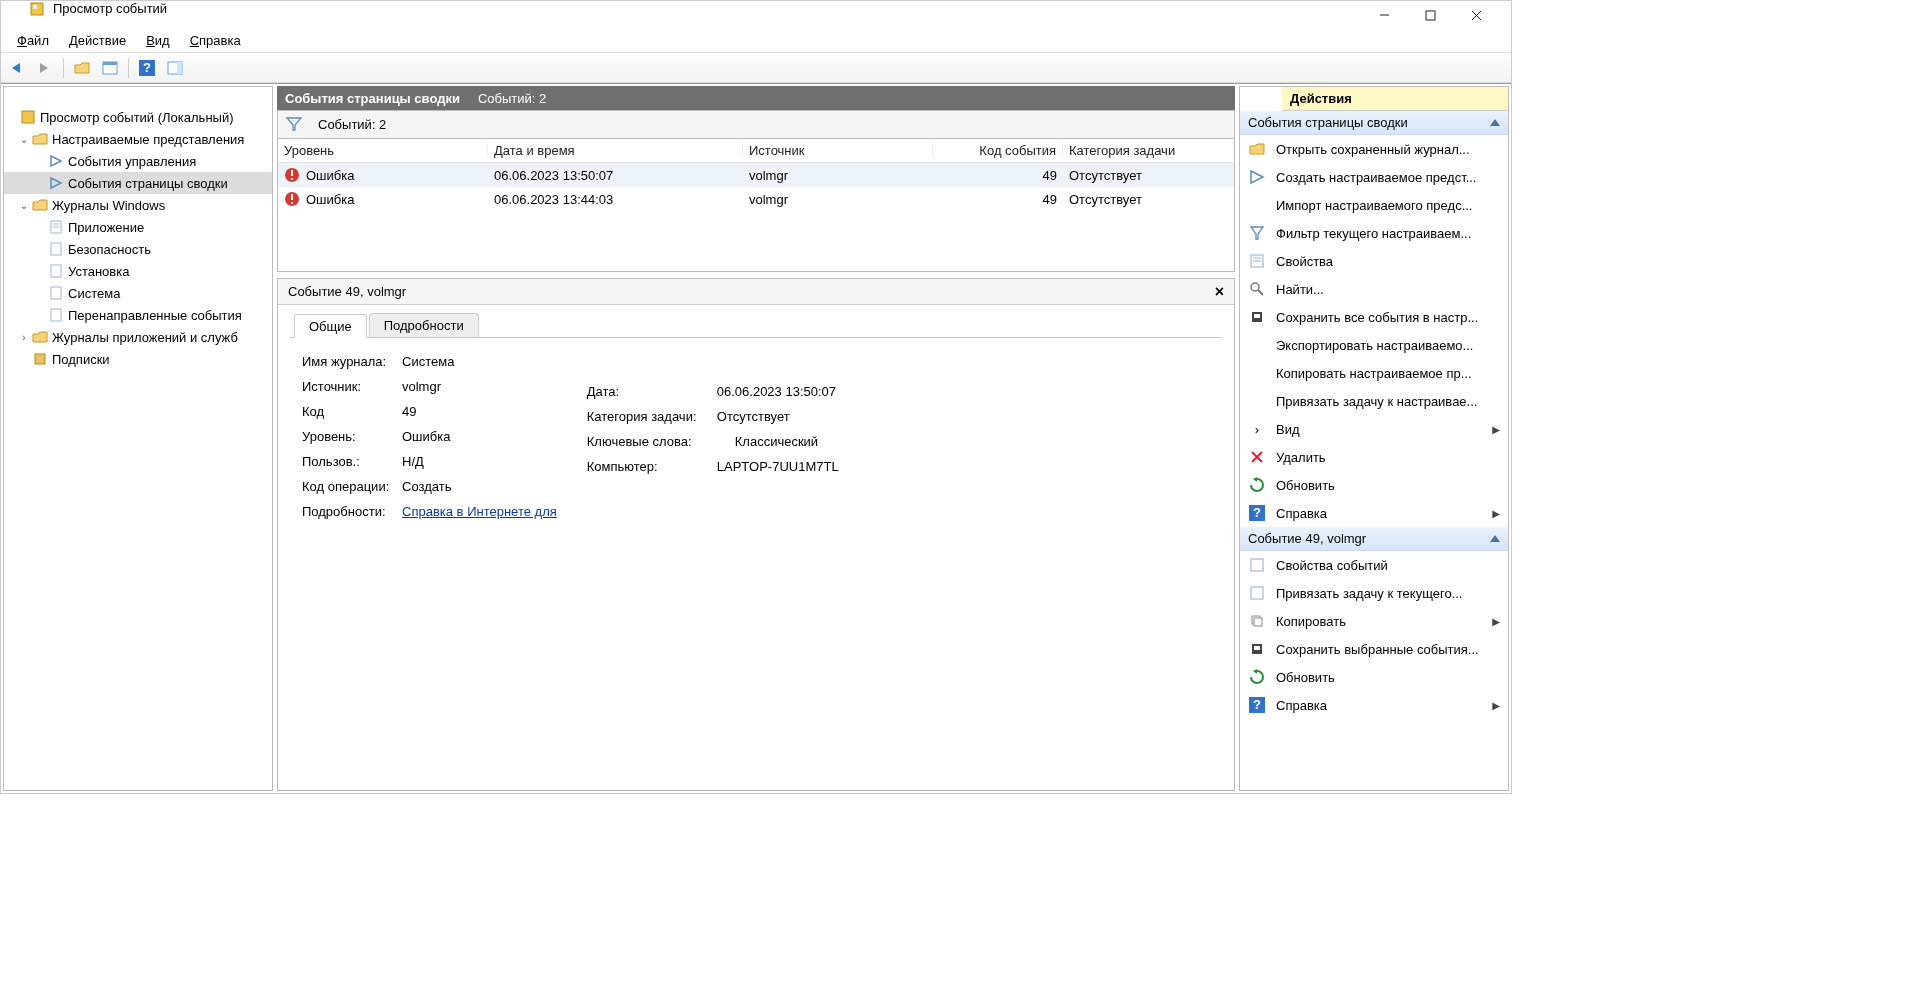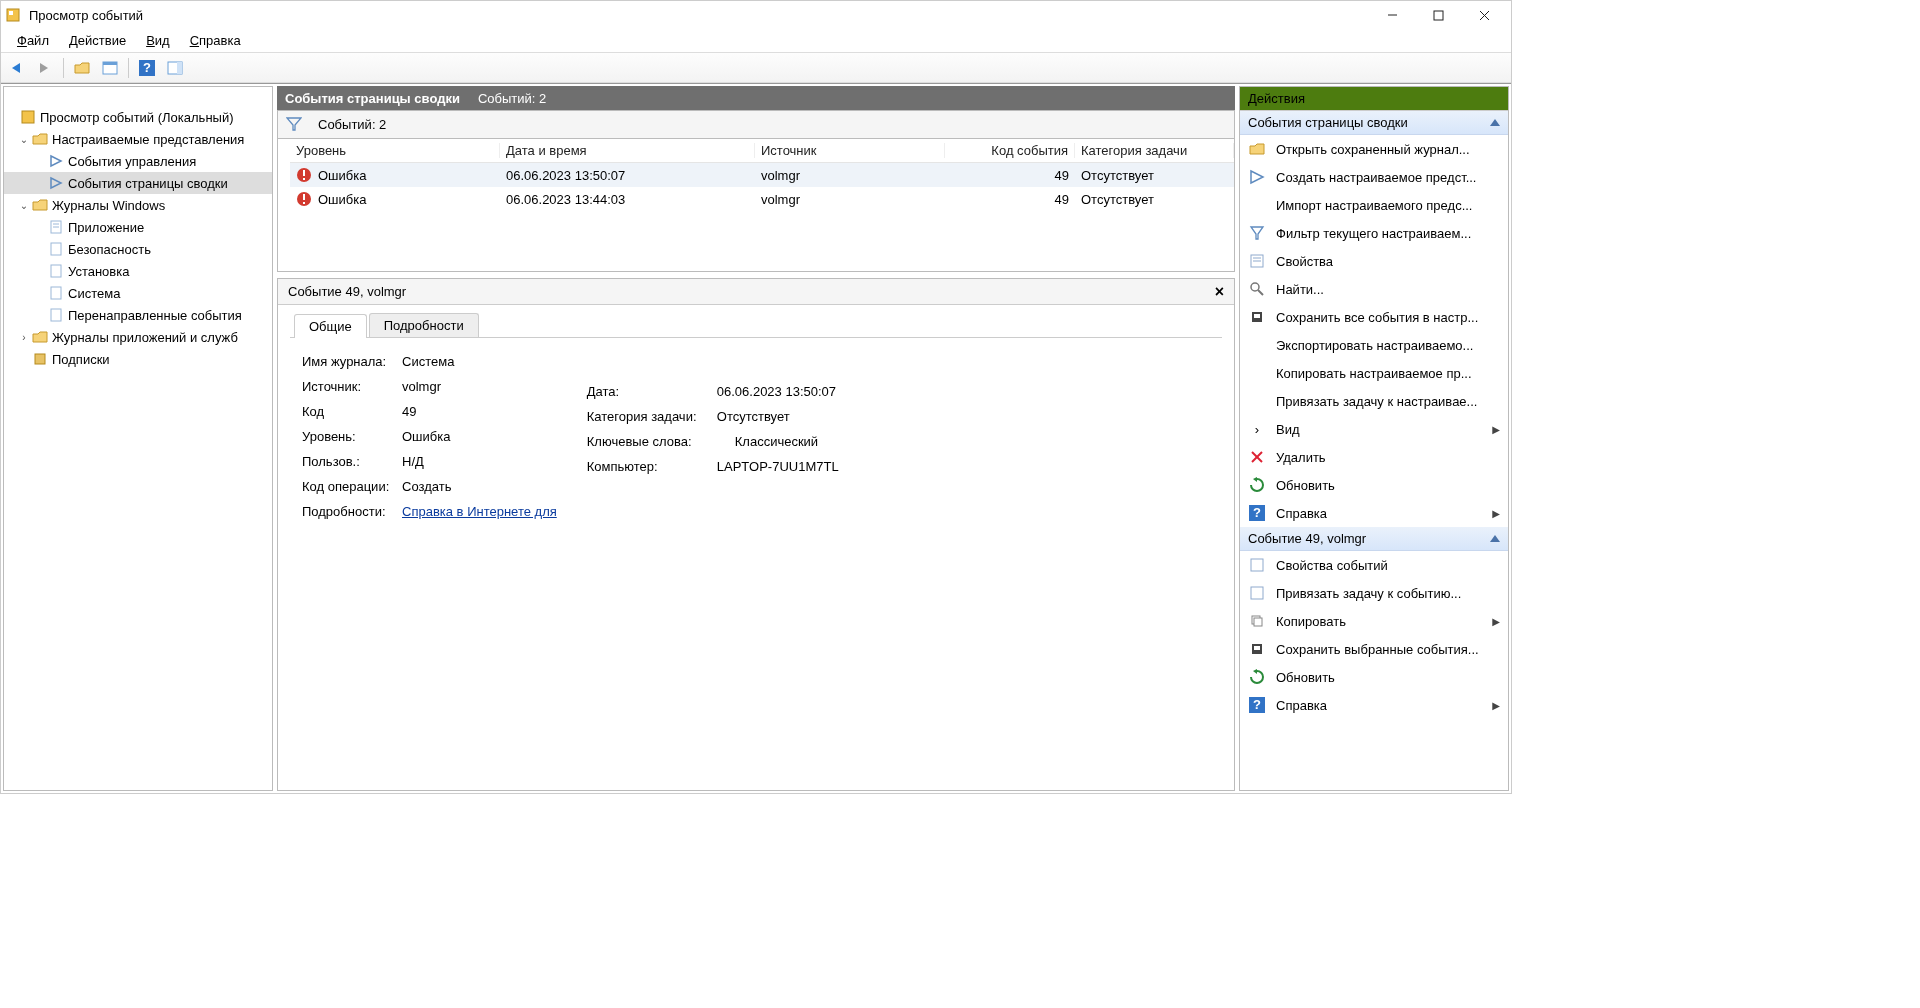--- a/index.html
+++ b/index.html
@@ -1,18 +1,18 @@
 <!DOCTYPE html>
 <html><head>
 <meta charset="utf-8">
 <style>
 * { box-sizing: border-box; margin: 0; padding: 0; font-family: "Segoe UI", Tahoma, sans-serif; font-size: 13px; }
 body { background: #fff; overflow: hidden; }
 .win { display: flex; flex-direction: column; height: 794px; width: 1512px; border: 1px solid #ccc; }
-.titlebar { display: flex; align-items: center; height: 28px; padding: 0 4px; background:#fff; }
+.titlebar { display: flex; height: 28px; padding: 0 12px; background:#fff;margin-left:16px; }
 .titlebar .app-ico { width:16px; height:16px; margin-right:6px; display:flex; align-items:center; justify-content:center; }
 .title-txt { flex:1; padding-left:2px; }
 .winbtns { display:flex; }
 .winbtn { width:46px; height:28px; display:flex; align-items:center; justify-content:center; }
 .menubar { display:flex; height:24px; align-items:center; padding:0 6px; border-bottom:1px solid #ddd; }
 .menubar .mitem { padding:2px 10px; text-decoration:underline; text-decoration-color:transparent; }
 .menubar .mitem::first-letter { text-decoration:underline; }
 .toolbar { display:flex; align-items:center; height:30px; padding:2px 4px; gap:4px; border-bottom:1px solid #ddd; background:linear-gradient(#fdfdfd,#f3f3f3); }
 .tbtn { width:24px; height:24px; display:flex; align-items:center; justify-content:center; border:1px solid transparent; }
 .tsep { width:1px; height:20px; background:#ccc; margin:0 2px; }
@@ -21,21 +21,21 @@
 .tnode { display:flex; align-items:center; height:22px; padding-right:4px; white-space:nowrap; }
 .tw { width:16px; text-align:center; color:#555; font-size:10px; cursor:default; }
 .tico { width:16px; height:16px; margin-right:4px; display:flex; align-items:center; justify-content:center; }
 .tnode.sel { background:#ddd; }
 .center { flex:1; display:flex; flex-direction:column; margin:2px; }
 .panehead { background:#6f6f6f; color:#fff; height:24px; display:flex; align-items:center; padding:0 8px; }
 .panehead .bold { font-weight:600; margin-right:18px; }
 .filterbar { background:#f5f5f5; height:28px; display:flex; align-items:center; padding:0 8px; border:1px solid #bbb; border-bottom:none; }
 .filterbar .fico { width:18px; height:18px; margin-right:14px; }
 .grid { border:1px solid #bbb; background:#fff; }
-.ghead, .grow { display:flex; height:24px; align-items:center;margin-left:12px; }
+.ghead, .grow { display:flex; height:24px; align-items:center; }
 .ghead { background:#fff; border-bottom:1px solid #e5e5e5; }
 .ghead .gc { border-right:1px solid #eee; padding:0 6px; color:#222; }
 .grow .gc { padding:0 6px; }
 .grow.sel { background:#eef3f9; }
 .gc.lvl { width:210px; display:flex; align-items:center; }
 .gc.dt { width:255px; }
 .gc.src { width:190px; }
 .gc.code { width:130px; text-align:right; }
 .gc.cat { flex:1; }
 .evico { width:16px; height:16px; margin-right:6px; }
@@ -49,21 +49,21 @@
 .tabbody { border-top:1px solid #ccc; margin:0 12px 12px 12px; padding:16px 12px 8px 12px; }
 .msgbox { border:1px solid #bbb; padding:6px 8px; margin-bottom:18px; min-height:78px; line-height:1.4; position:relative; }
 .underline-red { text-decoration:underline; text-decoration-color:#c00; text-decoration-thickness:2px; }
 .props { display:flex; gap:30px; }
 .pcol { display:flex; flex-direction:column; gap:10px; }
 .prow { display:flex; }
 .plabel { width:100px; }
 .pval { min-width:150px; }
 .link { color:#0a3b9e; text-decoration:underline; cursor:pointer; }
 .actions { width:270px; border:1px solid #bbb; margin:2px; background:#fff; display:flex; flex-direction:column; }
-.actions .atitle { background:#4d7c0f; height:24px; display:flex; align-items:center; padding:0 8px; border-bottom:1px solid #ccc; font-weight:400; }
+.actions .atitle { background:#fef9c3; height:24px; display:flex; align-items:center; padding:0 8px; border-bottom:1px solid #ccc; font-weight:700;margin-left:42px; }
 .agroup { background:linear-gradient(#eaf1fb,#d7e6fa); height:24px; display:flex; align-items:center; padding:0 8px; border-bottom:1px solid #c8d7ee; }
 .agroup .coll { margin-left:auto; width:0; height:0; border-left:5px solid transparent; border-right:5px solid transparent; border-bottom:7px solid #4a72a8; }
 .aitem { display:flex; align-items:center; height:28px; padding:0 8px; }
 .aitem .aico { width:18px; height:18px; margin-right:10px; display:flex; align-items:center; justify-content:center; }
 .aitem .asub { margin-left:auto; color:#444; }
 svg { display:block; }
 </style>
 </head>
 <body>
 
@@ -491,21 +491,21 @@
               </svg>
             </span>
             <span>Свойства событий</span>
           </div>
           <div class="aitem">
             <span class="aico">
               <svg width="16" height="16">
                 <rect x="2" y="2" width="12" height="12" fill="#fff" stroke="#8faacd"></rect>
               </svg>
             </span>
-            <span>Привязать задачу к событию...</span>
+            <span>Привязать задачу к текущего...</span>
           </div>
           <div class="aitem">
             <span class="aico">
               <svg width="16" height="16">
                 <rect x="3" y="3" width="8" height="8" fill="#fff" stroke="#888"></rect>
                 <rect x="5" y="5" width="8" height="8" fill="#fff" stroke="#888"></rect>
               </svg>
             </span>
             <span>Копировать</span>
             <span class="asub" style="font-size: 10px;">▶</span>

